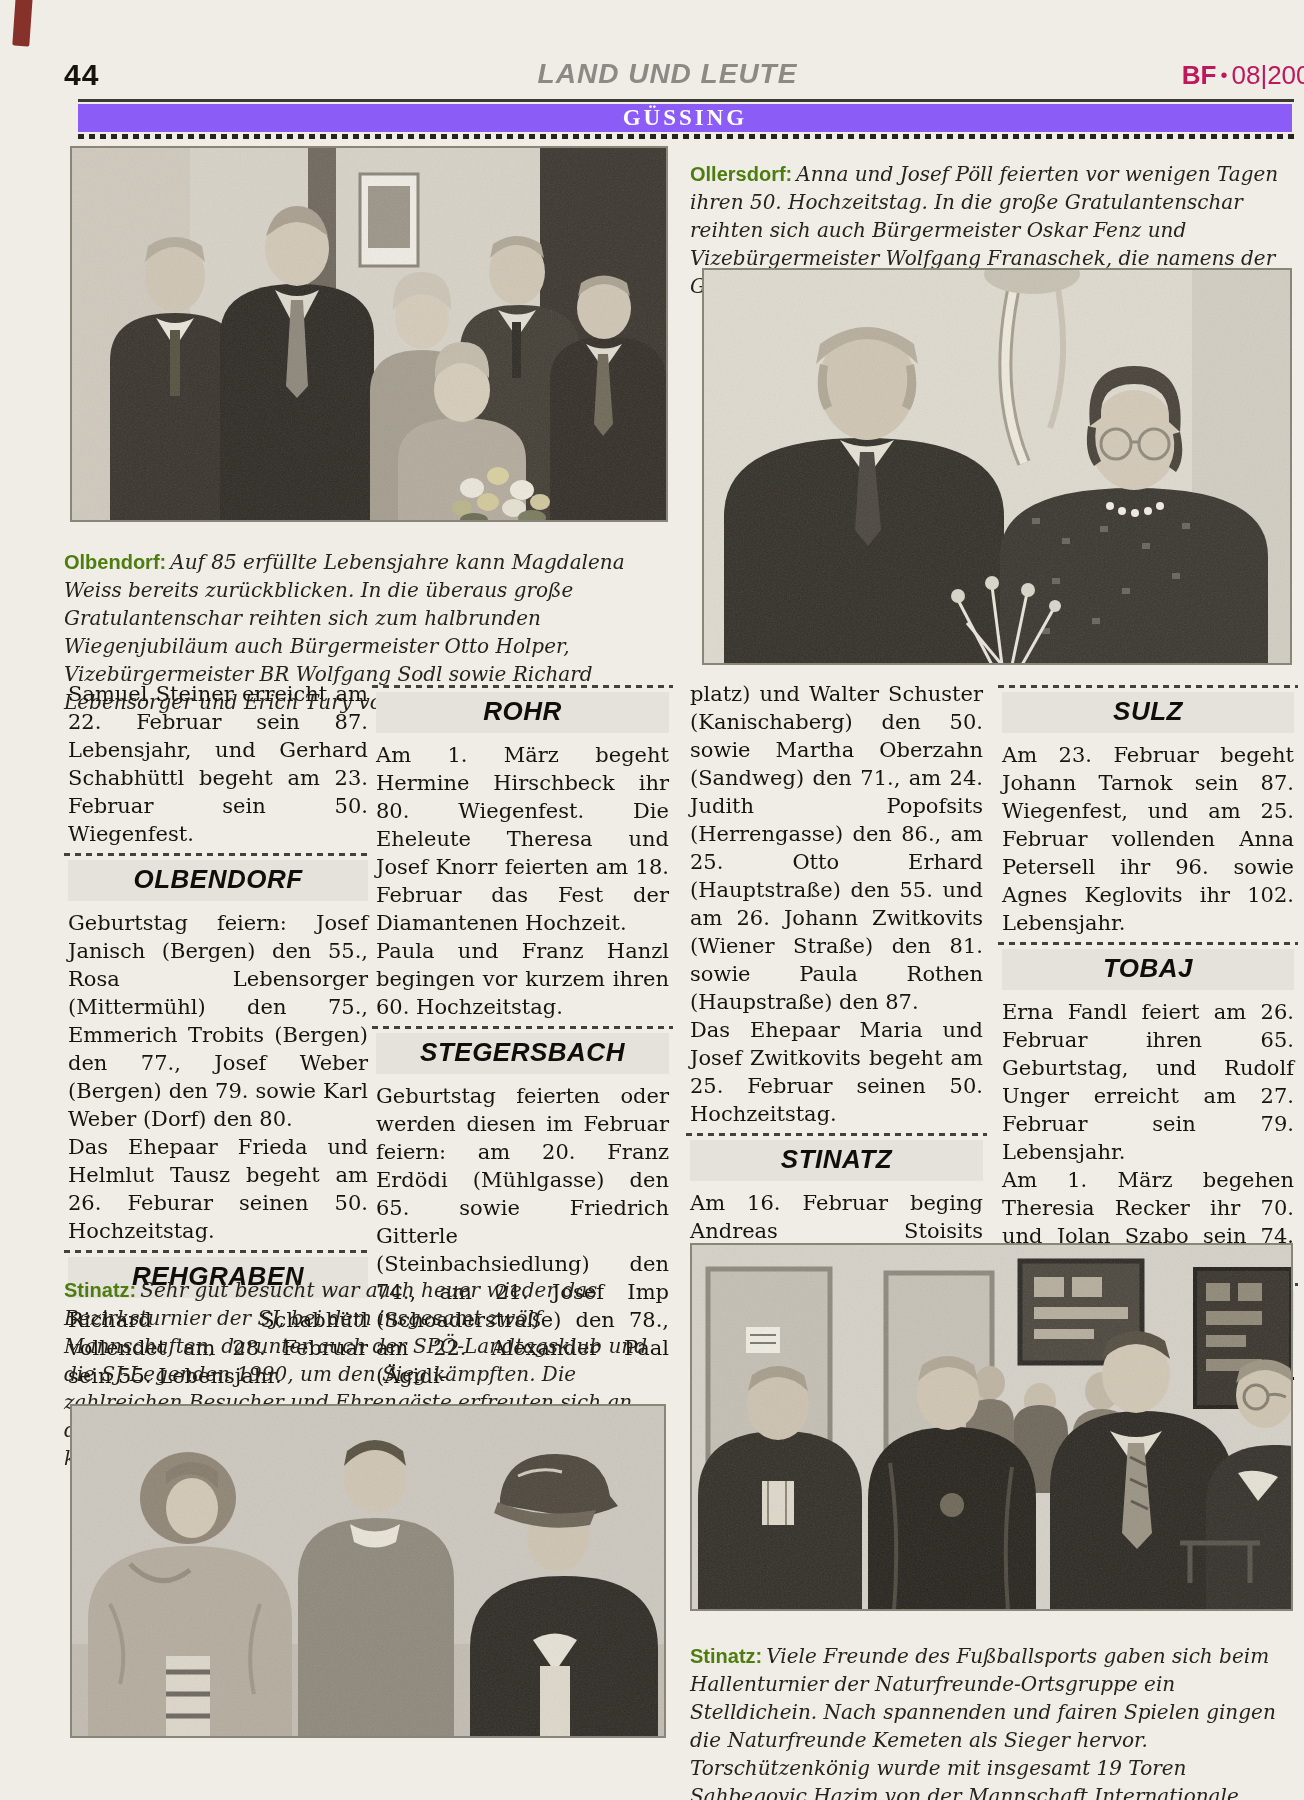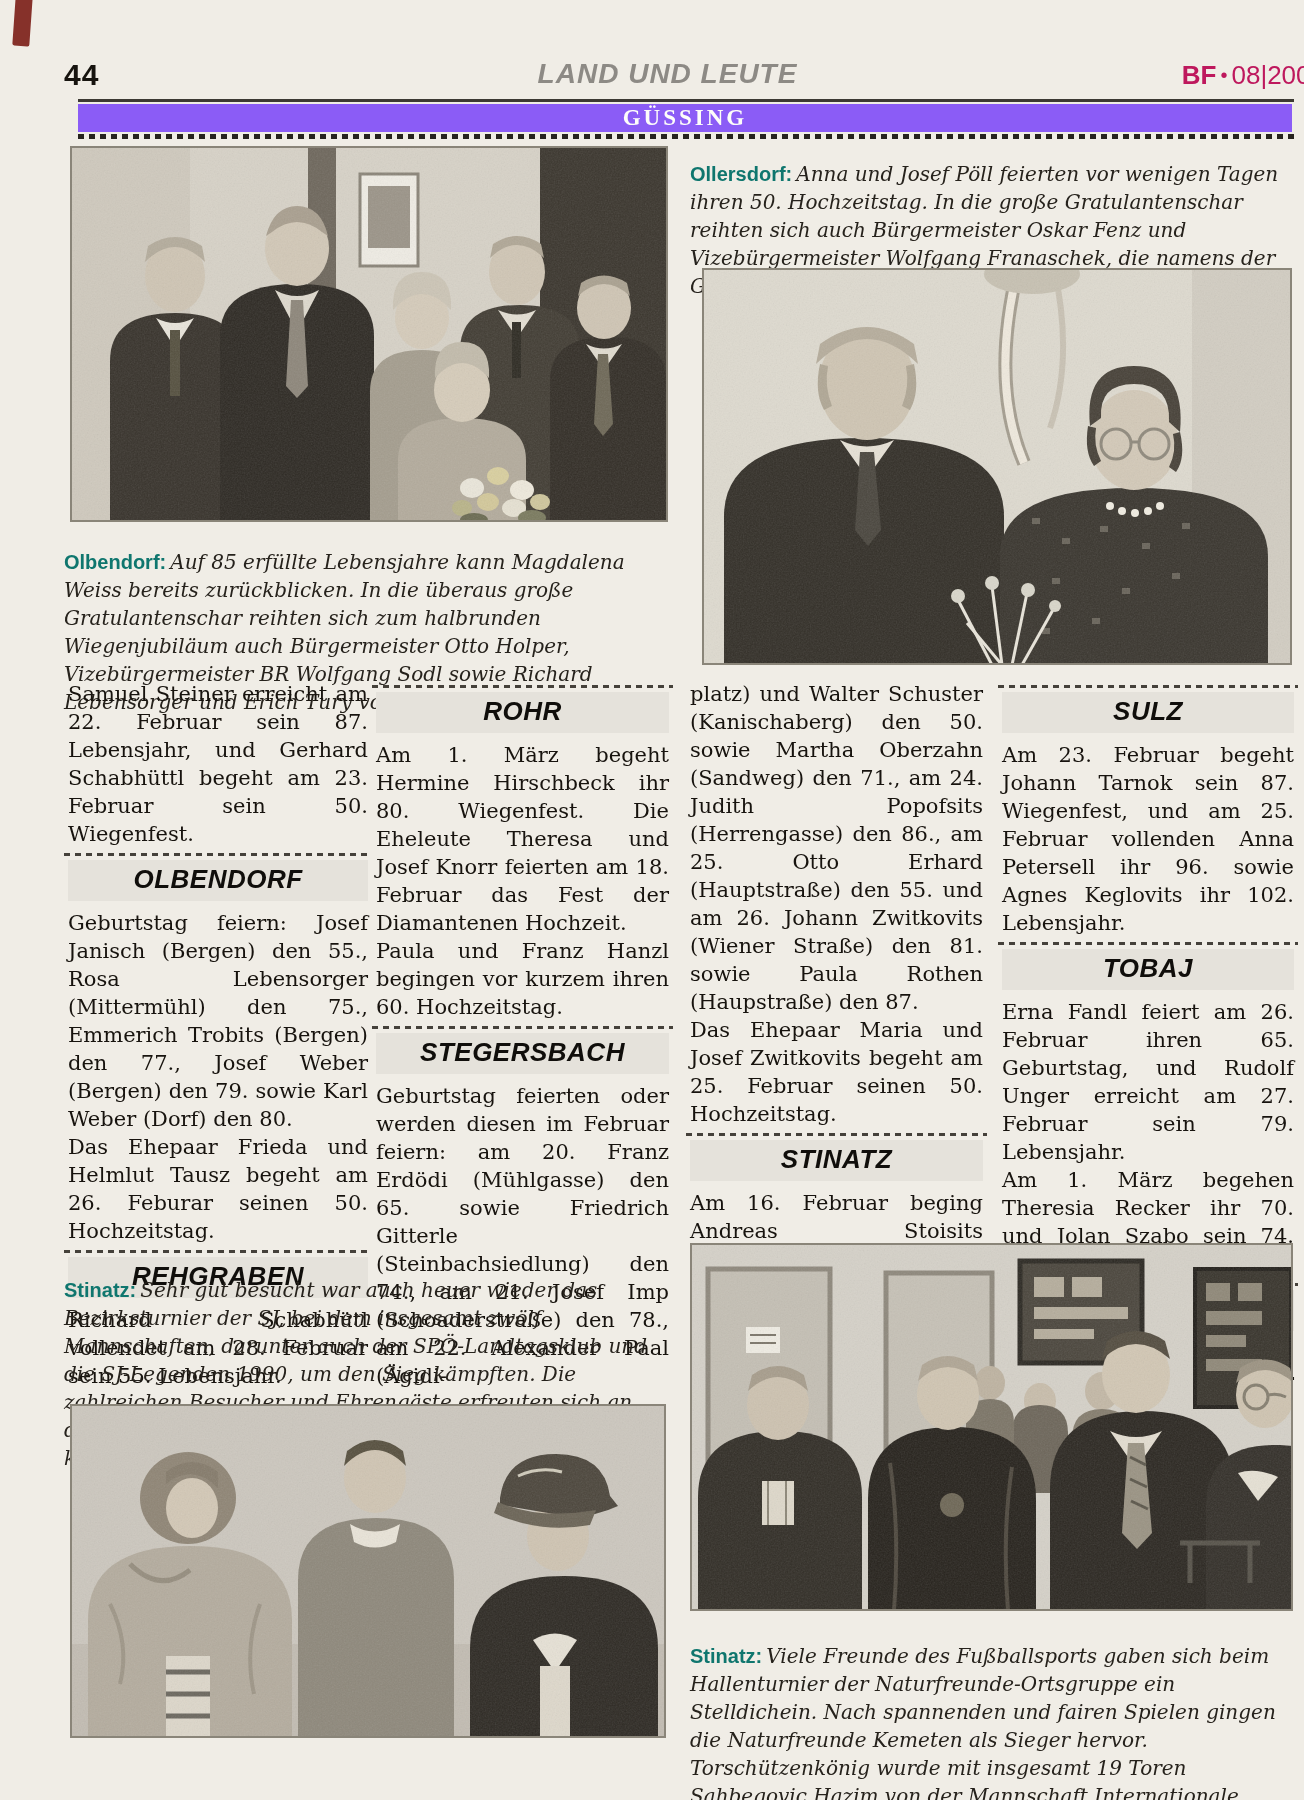--- a/index.html
+++ b/index.html
@@ -26,21 +26,21 @@
   .banner{position:absolute; left:78px; top:104px; width:1214px; height:28px;
     background:#8b5cf6; display:flex; align-items:center; justify-content:center;}
   .banner span{font:700 23px "Liberation Serif", serif; color:#fdfdfa; letter-spacing:3px;}
   .banner-dashes{position:absolute; left:78px; top:134px; width:1220px; height:5px;
     background:repeating-linear-gradient(90deg,#26231e 0 6px,transparent 6px 11px);}
   
   .photo{position:absolute; display:block;}
   
   .caption{position:absolute; font:italic 20px/28px "DejaVu Serif", serif;
     color:#26221c; text-align:left;}
-  .caption .lead{font:700 20px "Liberation Sans", sans-serif; font-style:normal; color:#0f766e;
+  .caption .lead{font:700 20px "Liberation Sans", sans-serif; font-style:normal; color:#4d7c0f;
     padding-right:4px;}
   
   .col{position:absolute; top:680px;}
   .col-para{font:21px/28px "DejaVu Serif", serif; color:#17130e; text-align:justify; margin:0;}
   .col-header{position:relative; margin:12px 0 8px; background:#e5e2db; text-align:center;
     padding:4px 0 6px;}
   .col-header::before{content:""; position:absolute; left:-4px; right:-4px; top:-7px; height:3px;
     background:repeating-linear-gradient(90deg,#45413a 0 6px,transparent 6px 11px);}
   .col-header span{font:800 italic 26px "Liberation Sans", sans-serif; color:#100e0b;
     letter-spacing:.5px;}

